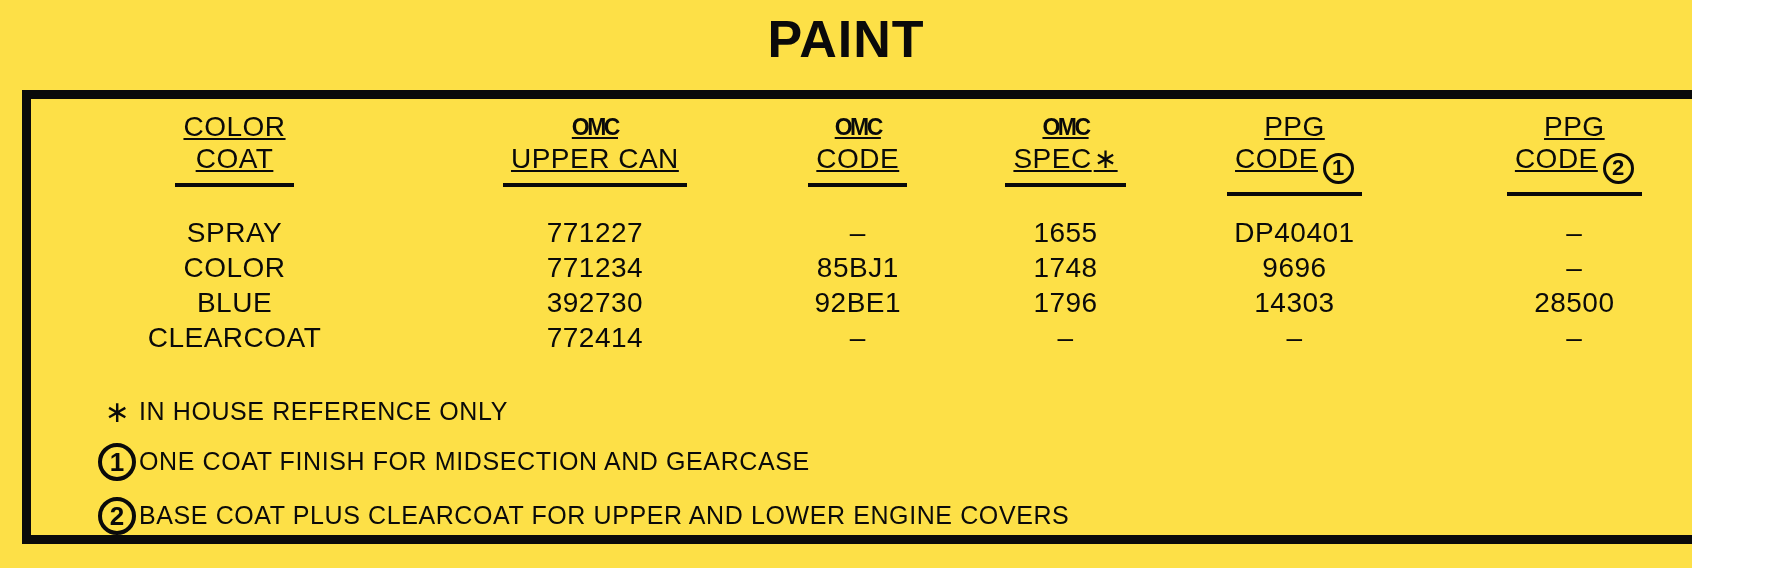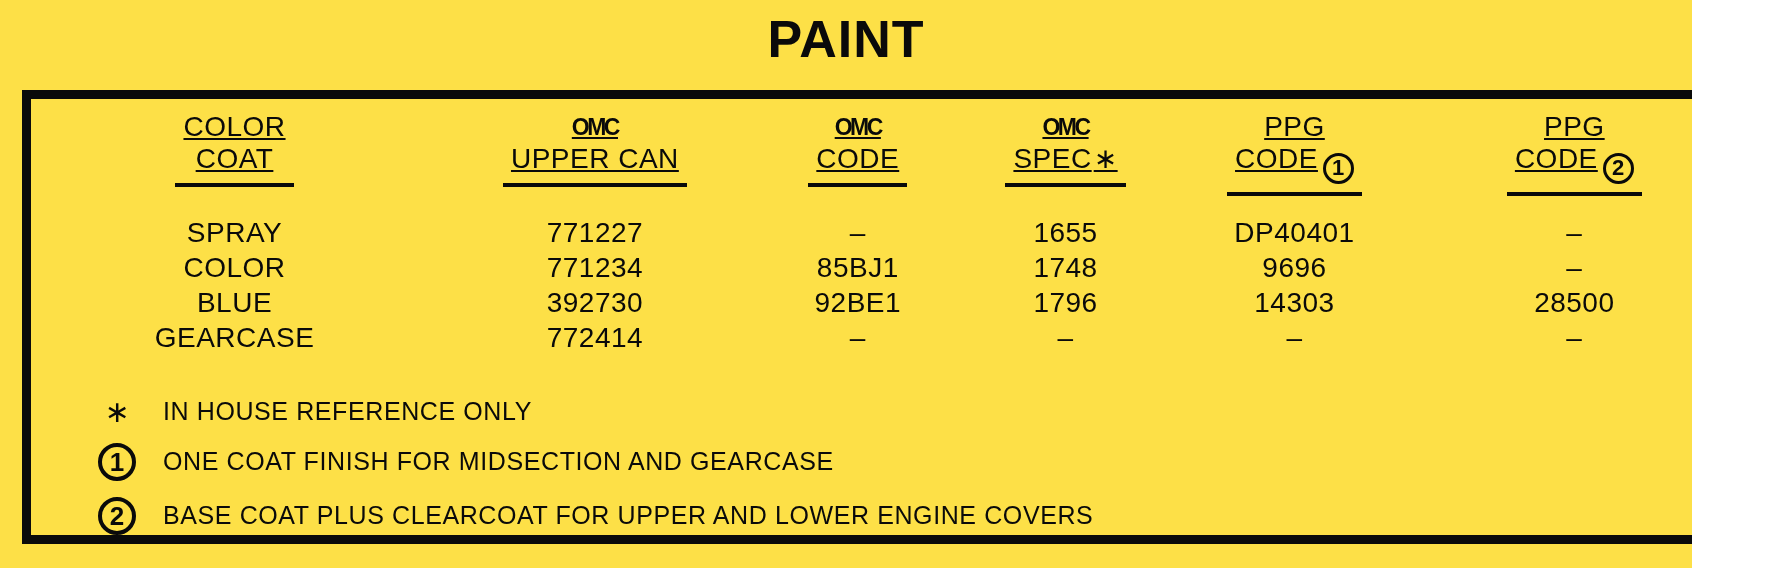--- a/index.html
+++ b/index.html
@@ -93,21 +93,21 @@
     border:4px solid #0a0a0a;
     border-radius:50%;
     display:flex;
     align-items:center;
     justify-content:center;
     font-size:26px;
     font-weight:bold;
     line-height:1;
   }
   .fn-star { font-size:30px; line-height:31px; }
-  .fn-text { margin-left:24px; letter-spacing:0.6px; white-space:nowrap; }
+  .fn-text { margin-left:0; letter-spacing:0.6px; white-space:nowrap; }
 </style>
 </head>
 <body>
 
 <div class="page">
 
   <div class="title">PAINT</div>
 
   <div class="box">
 
@@ -179,21 +179,21 @@
         </tr>
         <tr>
           <td>BLUE</td>
           <td>392730</td>
           <td>92BE1</td>
           <td>1796</td>
           <td>14303</td>
           <td>28500</td>
         </tr>
         <tr>
-          <td>GEARCASE</td>
+          <td>CLEARCOAT</td>
           <td>772414</td>
           <td>–</td>
           <td>–</td>
           <td>–</td>
           <td>–</td>
         </tr>
       </tbody>
     </table>
 
     <div class="footnotes">

